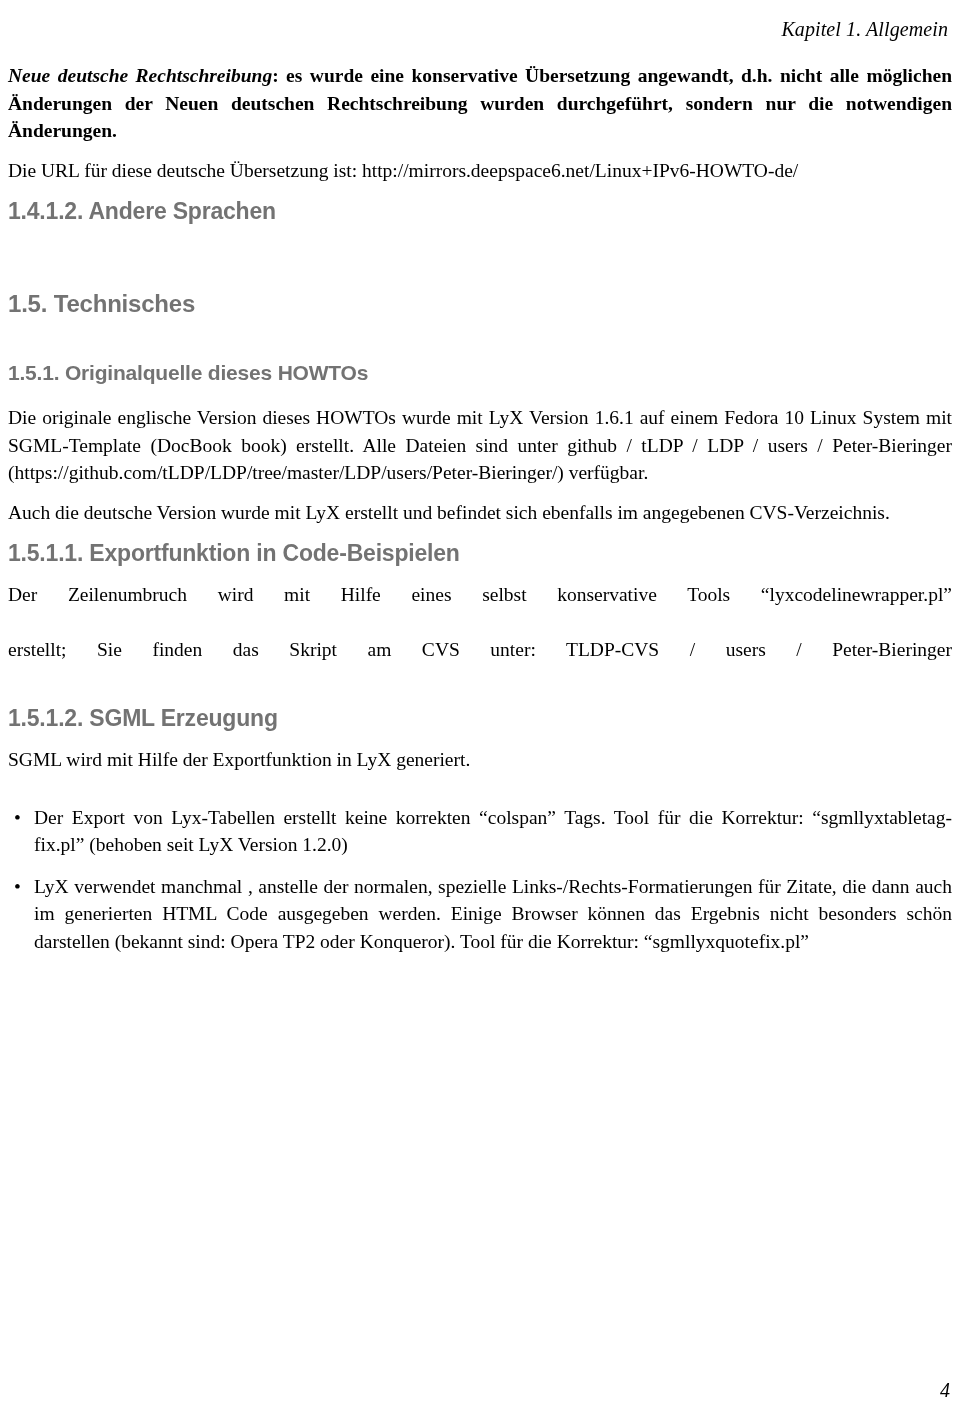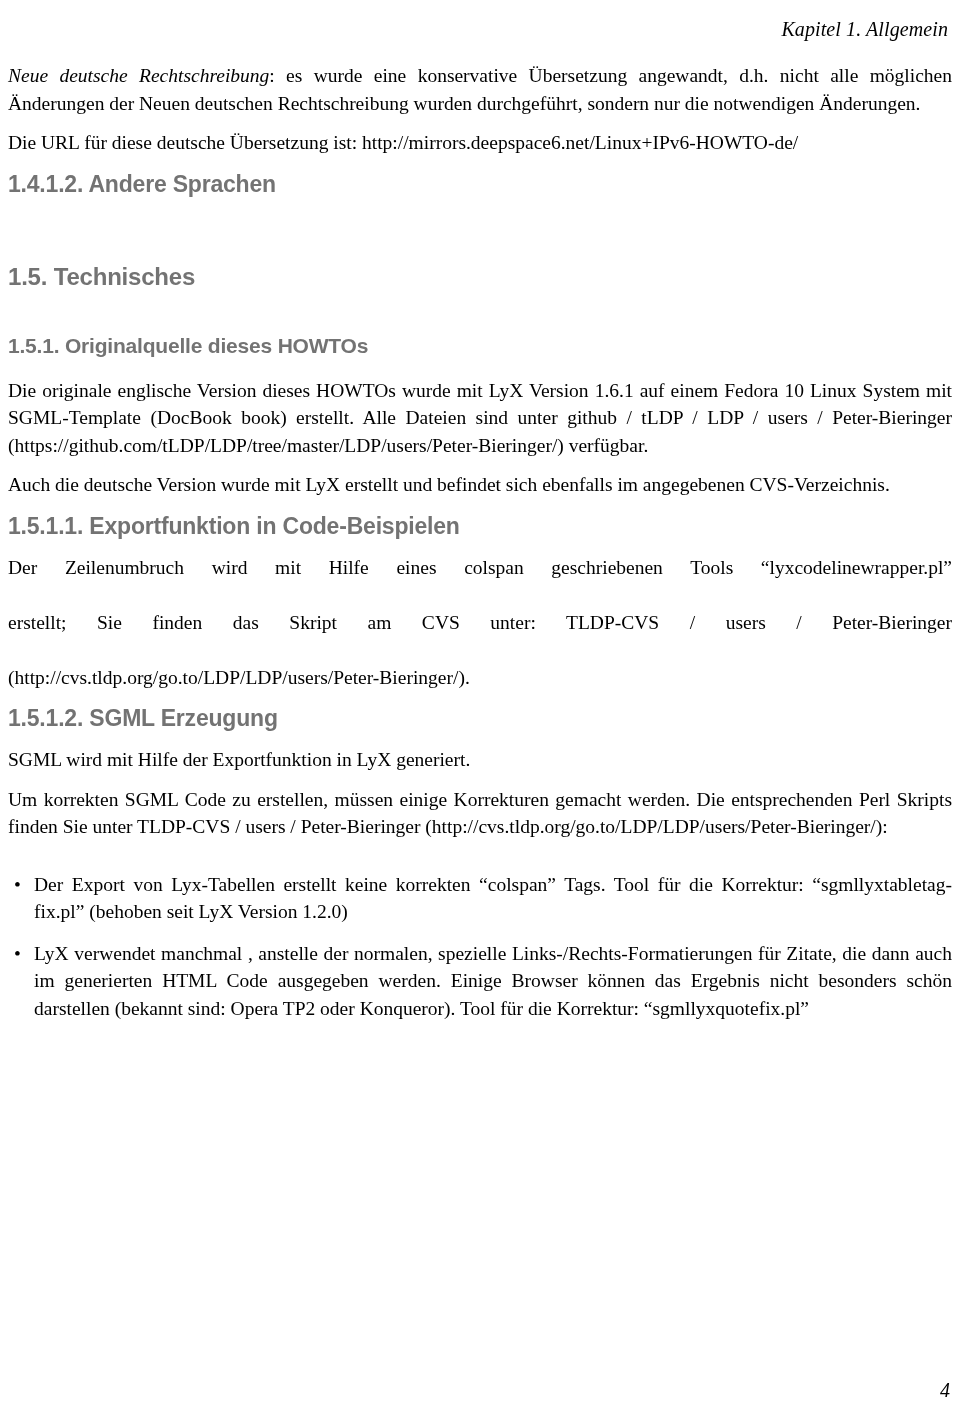--- a/index.html
+++ b/index.html
@@ -36,21 +36,21 @@
 
   
   p.body {
     font-size: 19.5px;
     line-height: 27.5px;
     text-align: justify;
     margin: 0 0 12px 0;
     -webkit-hyphens: none;
     hyphens: none;
   }
-  p.first-para { margin-top: 20px; }
+  p.first-para { margin-top: 20px; font-weight: bold; }
 
   .ital { font-style: italic; }
 
   
   p.body.wide-justify {
     text-align: justify;
   }
   p.body.wide-justify .stretch-line {
     display: block;
     text-align: justify;
@@ -138,27 +138,26 @@
   <h2 class="h-sec">1.5. Technisches</h2>
 
   <h3 class="h-sub">1.5.1. Originalquelle dieses HOWTOs</h3>
 
   <p class="body">Die originale englische Version dieses HOWTOs wurde mit LyX Version 1.6.1 auf einem Fedora 10 Linux System mit SGML-Template (DocBook book) erstellt. Alle Dateien sind unter github / tLDP / LDP / users / Peter-Bieringer (https://github.com/tLDP/LDP/tree/master/LDP/users/Peter-Bieringer/) verfügbar.</p>
 
   <p class="body">Auch die deutsche Version wurde mit LyX erstellt und befindet sich ebenfalls im angegebenen CVS-Verzeichnis.</p>
 
   <h4 class="h-subsub spacer-before-subsub">1.5.1.1. Exportfunktion in Code-Beispielen</h4>
 
-  <p class="body wide-justify"><span class="stretch-line">Der Zeilenumbruch wird mit Hilfe eines colspan geschriebenen Tools “lyxcodelinewrapper.pl”</span><span class="stretch-line">erstellt; Sie finden das Skript am CVS unter: TLDP-CVS / users / Peter-Bieringer</span><span>(http://cvs.tldp.org/go.to/LDP/LDP/users/Peter-Bieringer/).</span></p>
+  <p class="body wide-justify"><span class="stretch-line">Der Zeilenumbruch wird mit Hilfe eines selbst konservative Tools “lyxcodelinewrapper.pl”</span><span class="stretch-line">erstellt; Sie finden das Skript am CVS unter: TLDP-CVS / users / Peter-Bieringer</span></p>
 
   <h4 class="h-subsub spacer-before-subsub">1.5.1.2. SGML Erzeugung</h4>
 
   <p class="body">SGML wird mit Hilfe der Exportfunktion in LyX generiert.</p>
 
-  <p class="body">Um korrekten SGML Code zu erstellen, müssen einige Korrekturen gemacht werden. Die entsprechenden Perl Skripts finden Sie unter TLDP-CVS / users / Peter-Bieringer (http://cvs.tldp.org/go.to/LDP/LDP/users/Peter-Bieringer/):</p>
 
   <ul class="bullets">
     <li><span class="bullet-dot">•</span><span>Der Export von Lyx-Tabellen erstellt keine korrekten “colspan” Tags. Tool für die Korrektur: “sgmllyxtabletag-fix.pl” (behoben seit LyX Version 1.2.0)</span></li>
     <li><span class="bullet-dot">•</span><span>LyX verwendet manchmal , anstelle der normalen, spezielle Links-/Rechts-Formatierungen für Zitate, die dann auch im generierten HTML Code ausgegeben werden. Einige Browser können das Ergebnis nicht besonders schön darstellen (bekannt sind: Opera TP2 oder Konqueror). Tool für die Korrektur: “sgmllyxquotefix.pl”</span></li>
   </ul>
 
   <div class="page-number">4</div>
 
 </div>
 

